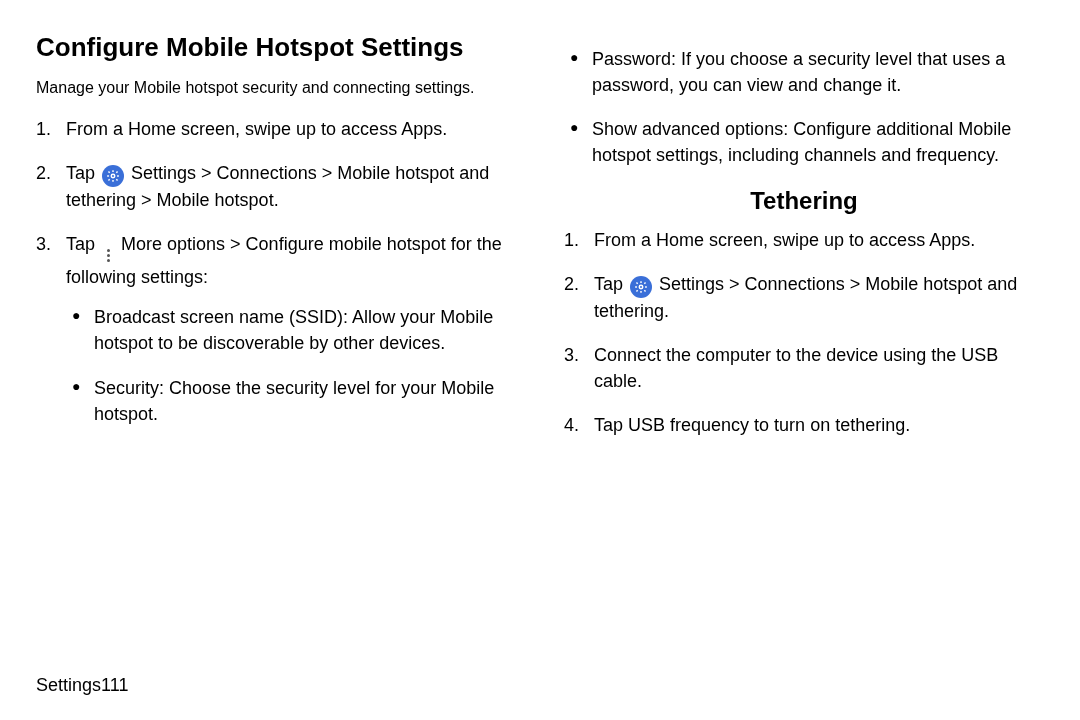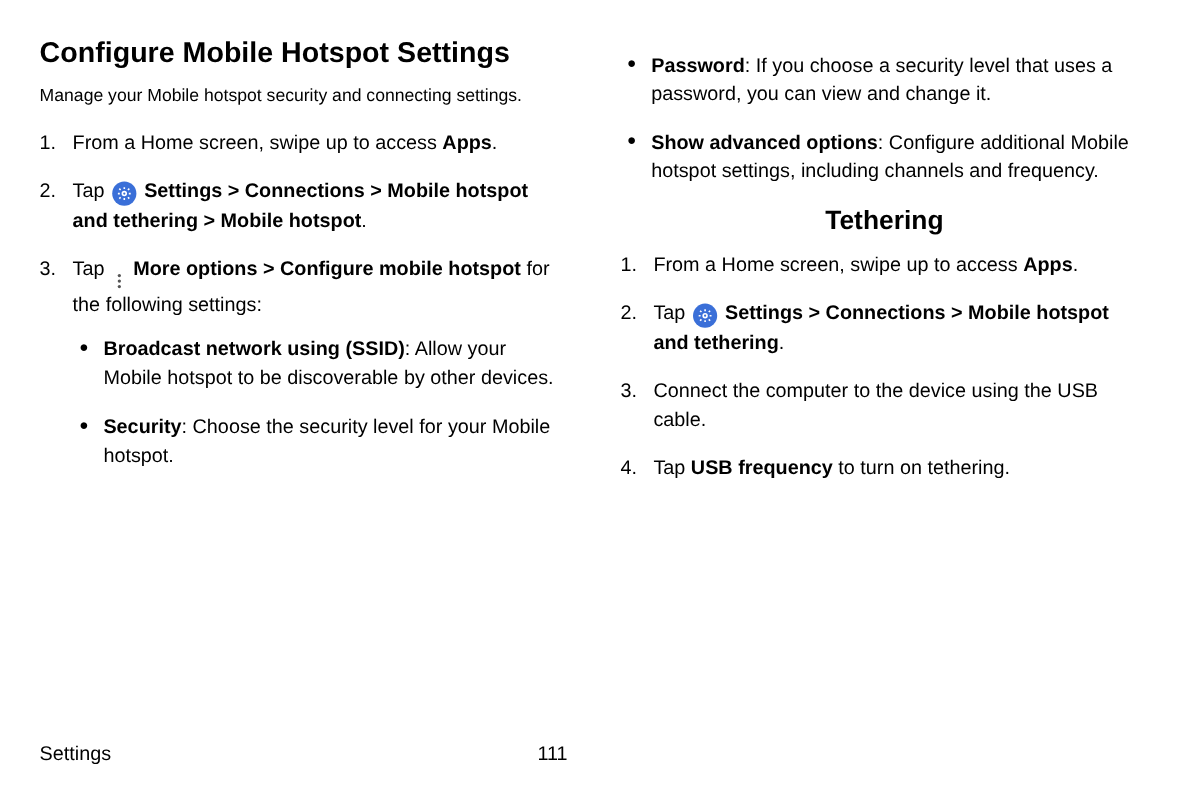--- a/index.html
+++ b/index.html
@@ -63,21 +63,21 @@
     line-height: 1.45;
     margin-bottom: 18px;
   }
   ul > li::before {
     content: "●";
     position: absolute;
     left: 6px;
     top: 1px;
     font-size: 14px;
   }
-  b, strong { font-weight: 700; }
+  b, strong { font-weight: 400; }
   .icon-circle {
     display: inline-flex;
     align-items: center;
     justify-content: center;
     width: 22px;
     height: 22px;
     border-radius: 50%;
     background: #3a6fd8;
     vertical-align: -4px;
     margin: 0 2px;
@@ -96,21 +96,21 @@
   }
   .icon-dots span {
     width: 3px; height: 3px; border-radius: 50%; background: #555;
   }
   .footer {
     position: absolute;
     bottom: 24px;
     left: 36px;
     right: 36px;
     display: flex;
-    justify-content: space-between;
+    justify-content: flex-start;
     font-size: 18px;
     width: 480px;
   }
 </style>
 </head>
 <body>
 
 <div class="columns">
   <div class="col">
     <h2 class="section-title">Configure Mobile Hotspot Settings</h2>
@@ -127,21 +127,21 @@
             </svg>
           </span> <b>Settings &gt; Connections &gt; Mobile hotspot and tethering &gt; Mobile hotspot</b><span>.</span>
       </li>
       <li>
         <span>Tap </span><span class="icon-dots">
             <span></span>
             <span></span>
             <span></span>
           </span> <b>More options &gt; Configure mobile hotspot</b><span> for the following settings:</span>
         <ul>
-          <li><b>Broadcast network using (SSID)</b><span>: Allow your Mobile hotspot to be discoverable by other devices.</span></li>
+          <li><b>Broadcast screen name (SSID)</b><span>: Allow your Mobile hotspot to be discoverable by other devices.</span></li>
           <li><b>Security</b><span>: Choose the security level for your Mobile hotspot.</span></li>
         </ul>
       </li>
     </ol>
   </div>
 
   <div class="col">
     <ul>
       <li><b>Password</b><span>: If you choose a security level that uses a password, you can view and change it.</span></li>
       <li><b>Show advanced options</b><span>: Configure additional Mobile hotspot settings, including channels and frequency.</span></li>

